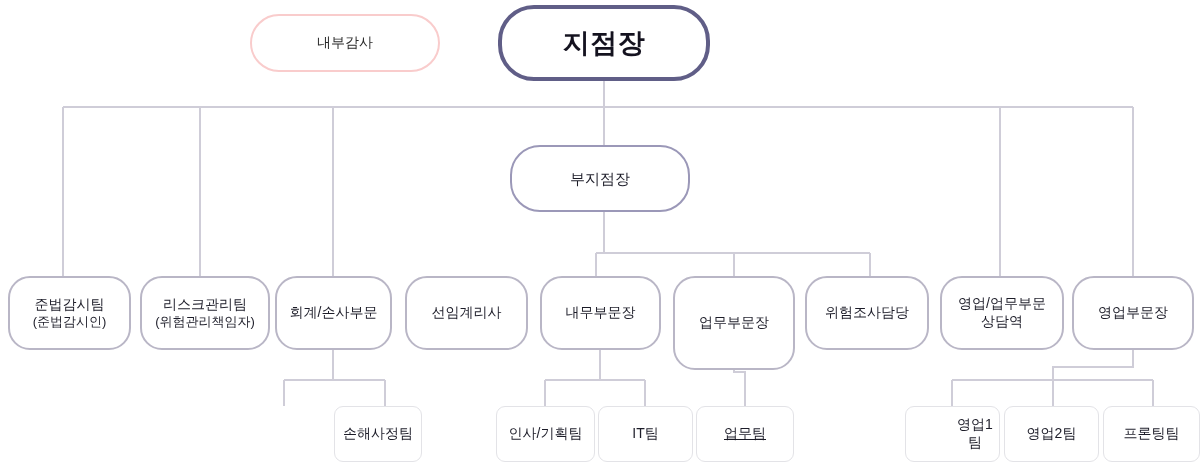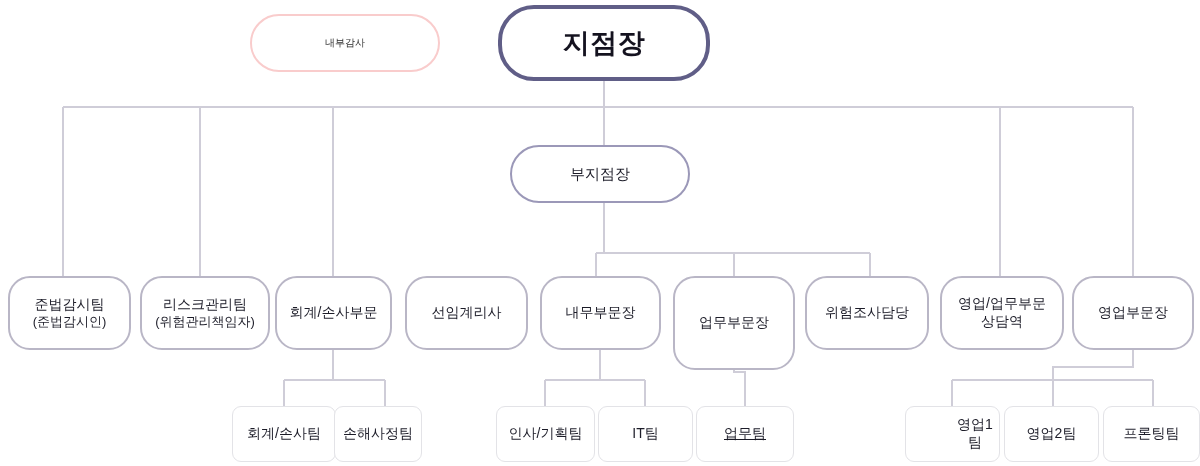--- a/index.html
+++ b/index.html
@@ -42,21 +42,21 @@
     border: 4px solid #605e87;
     border-radius: 36px;
     font-size: 27px;
     font-weight: bold;
     color: #14121f;
     letter-spacing: 0.5px;
   }
   .node.audit {
     border: 2px solid #f9cccc;
     border-radius: 34px;
-    font-size: 10px;
+    font-size: 14px;
     color: #2a2a2a;
   }
   .node.deputy {
     border: 2px solid #9b98b8;
     border-radius: 30px;
     font-size: 15px;
     color: #1c1c28;
   }
   .node.div {
     border: 2px solid #b9b6c6;
@@ -122,21 +122,21 @@
   </svg>
 
   <div class="node audit" style="left:250px; top:14px; width:190px; height:58px;">
     <span>내부감사</span>
   </div>
 
   <div class="node root" style="left:498px; top:5px; width:212px; height:76px;">
     <span>지점장</span>
   </div>
 
-  <div class="node deputy" style="left:510px; top:145px; width:180px; height:58px;align-items:center;">
+  <div class="node deputy" style="left:510px; top:145px; width:180px; height:67px;align-items:center;">
     <span>부지점장</span>
   </div>
 
   <div class="node div" style="left:8px; top:276px; width:123px; height:74px;">
     <div>
       <span>준법감시팀</span>
       <span class="sub">(준법감시인)</span>
     </div>
   </div>
 
@@ -171,23 +171,20 @@
     <div>
       <span>영업/업무부문</span>
       <span class="sub" style="font-size:14px;">상담역</span>
     </div>
   </div>
 
   <div class="node div" style="left:1072px; top:276px; width:122px; height:74px;">
     <span>영업부문장</span>
   </div>
 
-  <div class="node team" style="left:232px; top:406px; width:104px; height:56px;">
-    <span>회계/손사팀</span>
-  </div>
 
   <div class="node team" style="left:334px; top:406px; width:88px; height:56px;">
     <span>손해사정팀</span>
   </div>
 
   <div class="node team" style="left:496px; top:406px; width:99px; height:56px;">
     <span>인사/기획팀</span>
   </div>
 
   <div class="node team" style="left:598px; top:406px; width:95px; height:56px;">

